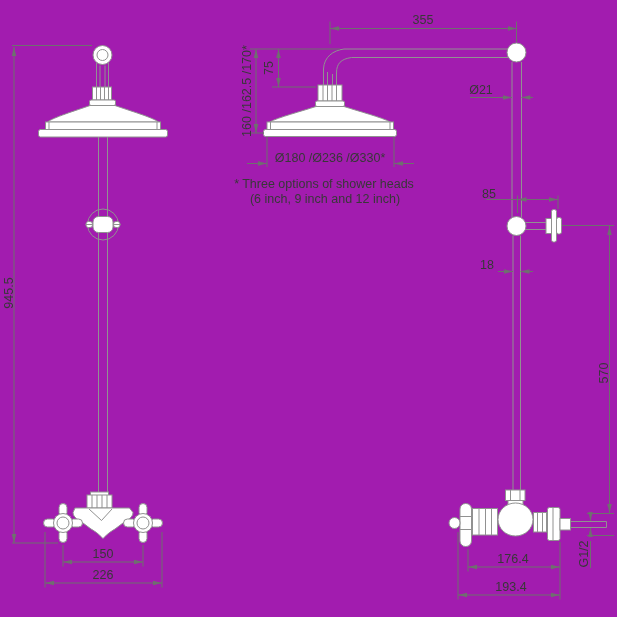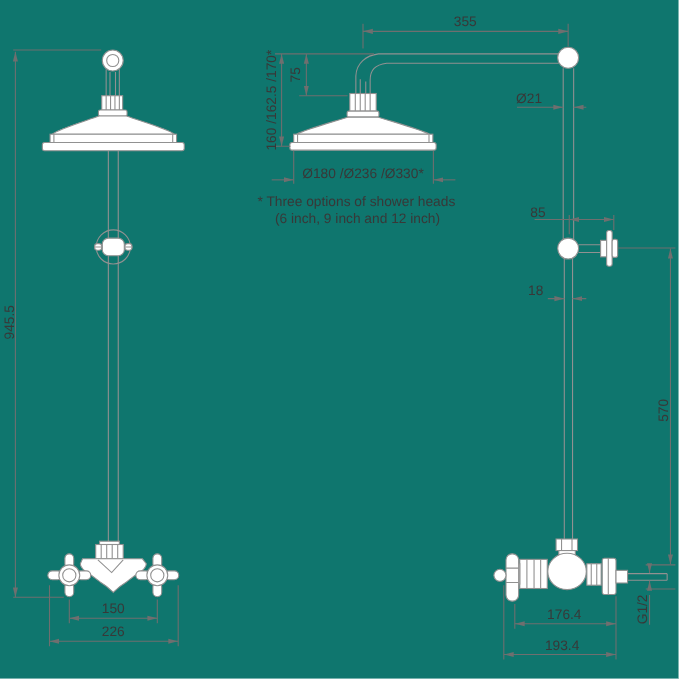--- a/index.html
+++ b/index.html
@@ -1,16 +1,16 @@
 <!DOCTYPE html>
 <html style="--fixture-color: #919191; --dim-color: #6f6f6f; --text-color: #383838;"><head>
 <meta charset="utf-8">
 <style>
   html,body{margin:0;padding:0;background:#fff;}
-  .stage{width:617px;height:617px;background:#0f766e;position:relative;overflow:hidden;}
+  .stage{width:617px;height:617px;background:#a21caf;position:relative;overflow:hidden;}
   svg{display:block;}
   svg text{
     font-family:"Liberation Sans", sans-serif;
     font-size:12.5px;
     fill:var(--text-color,#383838);
   }
   .fix{stroke:var(--fixture-color,#919191);stroke-width:1;fill:none;}
   .fixw{stroke:var(--fixture-color,#919191);stroke-width:1;fill:#fff;}
   .dim{stroke:var(--dim-color,#6f6f6f);stroke-width:1;fill:none;}
   .arr{fill:var(--dim-color,#6f6f6f);stroke:none;}

